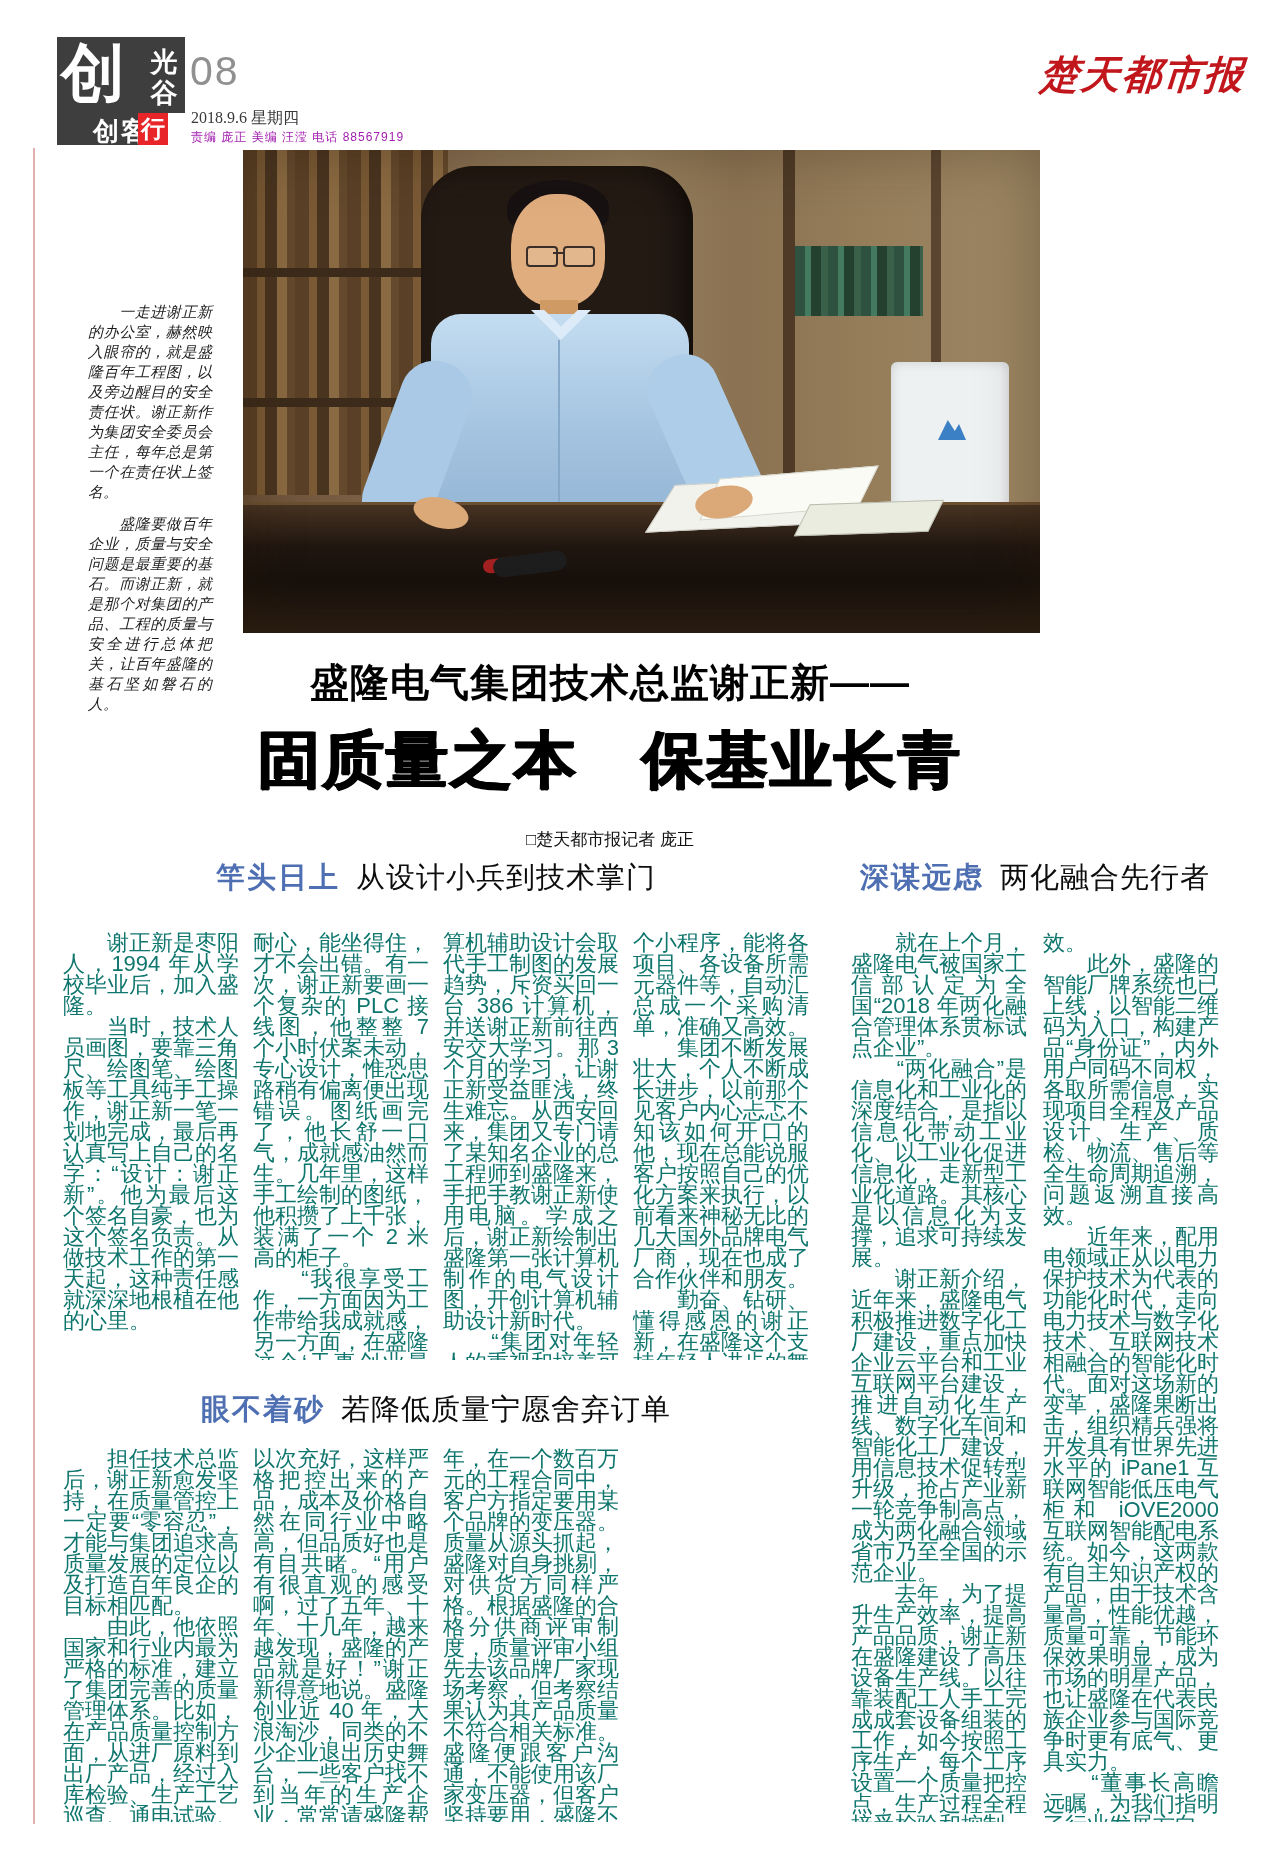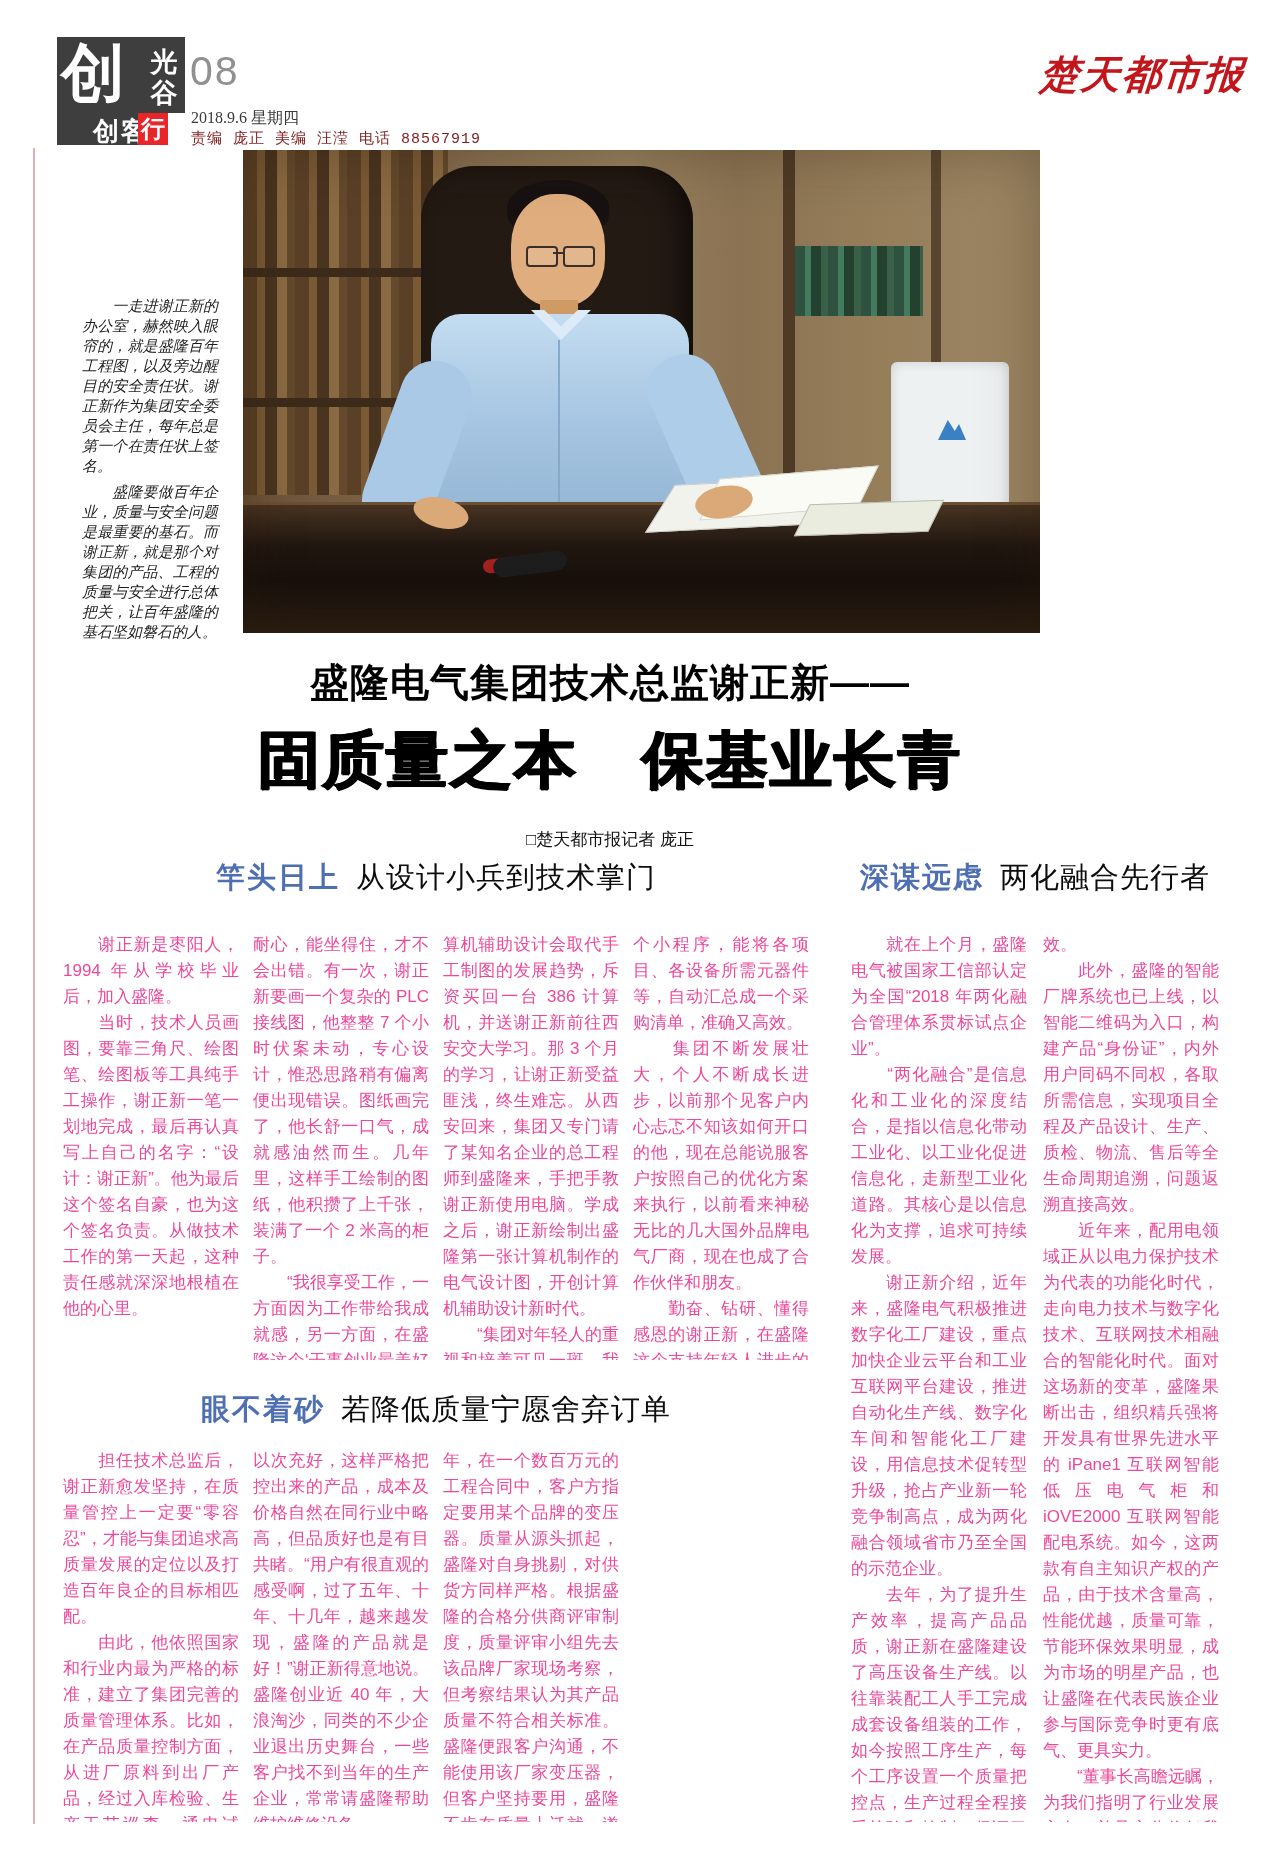--- a/index.html
+++ b/index.html
@@ -16,21 +16,21 @@
              font-size:64px;font-weight:bold;color:#fff;line-height:1;}
   #logo-side{position:absolute;right:6px;top:10px;width:30px;color:#fff;font-weight:bold;
              font-size:27px;line-height:31px;text-align:center;white-space:pre-line;}
   #logo-bottom{position:absolute;left:36px;top:77px;color:#fff;font-size:26px;font-weight:bold;letter-spacing:2px;}
   #logo-red{position:absolute;left:81px;top:76px;width:30px;height:32px;background:#e8262a;
             color:#fff;font-size:24px;font-weight:bold;text-align:center;line-height:32px;}
   #logo-notch{position:absolute;left:111px;top:76px;width:17px;height:32px;background:#fff;}
 
   #page-number{left:190px;top:48px;font-size:41px;color:#909090;letter-spacing:2px;}
   #date-line{left:191px;top:108px;font-size:16px;color:#3a3a3a;font-family:Liberation Serif, serif;}
-  #staff-line{left:191px;top:129px;font-size:15px;color:#7f1d1d;letter-spacing:1px;font-family:Liberation Mono, monospace;}
+  #staff-line{left:191px;top:129px;font-size:12px;color:#a21caf;letter-spacing:1px;}
   #paper-name{left:1040px;top:48px;width:190px;font-family:"DejaVu Serif",serif;font-style:italic;
               font-weight:bold;font-size:39px;color:#c2161d;letter-spacing:2px;transform:skewX(-4deg);
               white-space:nowrap;}
 
   
   #photo{left:243px;top:150px;width:797px;height:483px;overflow:hidden;
          background:linear-gradient(90deg,#6b5138 0%,#7d6247 18%,#8b7354 32%,#97815f 48%,#8a7252 62%,#957d5a 78%,#9d8764 100%);}
   .shelf-books-left{position:absolute;left:0;top:0;width:205px;height:345px;
       background:repeating-linear-gradient(90deg,#5a4026 0 14px,#7a5a35 14px 22px,#493420 22px 34px,#8a6a42 34px 44px,#64492c 44px 52px);}
   .shelf-bar1{position:absolute;left:0;top:118px;width:205px;height:9px;background:#3c2b1a;}
@@ -69,36 +69,36 @@
            transform:skewX(-30deg) rotate(-5deg);}
   .notebook{position:absolute;left:560px;top:352px;width:130px;height:30px;background:#e9ecdf;border:1px solid #b9bcae;
             transform:skewX(-28deg) rotate(-2deg);}
   .stapler-body{position:absolute;left:250px;top:404px;width:74px;height:20px;background:#1d1d1d;border-radius:10px;transform:rotate(-7deg);}
   .stapler-red{position:absolute;left:240px;top:408px;width:36px;height:14px;background:#a32020;border-radius:7px;transform:rotate(-7deg);}
   .photo-vignette{position:absolute;left:0;top:0;width:797px;height:483px;box-shadow:inset 0 0 60px rgba(40,25,10,.35);}
 
   
   #caption{left:76px;top:290px;width:148px;font-family:"DejaVu Serif","Liberation Serif",serif;
            font-style:italic;font-size:15px;line-height:20px;color:#1c1c1c;}
-  #caption .para{margin:6px;text-align:justify;}
+  #caption .para{margin:12px;text-align:justify;}
 
   
   #headline-block{left:80px;top:656px;width:1060px;text-align:center;color:#000;}
   #kicker{font-size:39px;font-weight:600;letter-spacing:1px;}
   #main-title{margin-top:8px;font-size:62px;font-weight:bold;letter-spacing:2px;
               text-shadow:1.2px 0 0 #000,-1.2px 0 0 #000,0 1px 0 #000;}
   #byline{margin-top:26px;font-size:17px;color:#111;}
 
   
   .sec-head{height:40px;text-align:center;white-space:nowrap;}
   .sec-tag{color:#4f6fb3;font-size:29px;font-weight:bold;letter-spacing:2px;}
   .sec-sub{color:#0d0d0d;font-size:29px;font-weight:500;margin-left:16px;letter-spacing:1px;}
 
   
-  .col{width:176px;font-size:17px;line-height:26px;color:#ec4899;overflow:hidden;}
+  .col{width:176px;font-size:22px;line-height:21px;color:#0f766e;overflow:hidden;}
   .col .para{margin:0;text-align:justify;}
 </style>
 </head>
 <body>
 
 <div id="page">
 
   <div id="left-rule" class="abs"></div>
 
   <div id="logo-box" class="abs">

